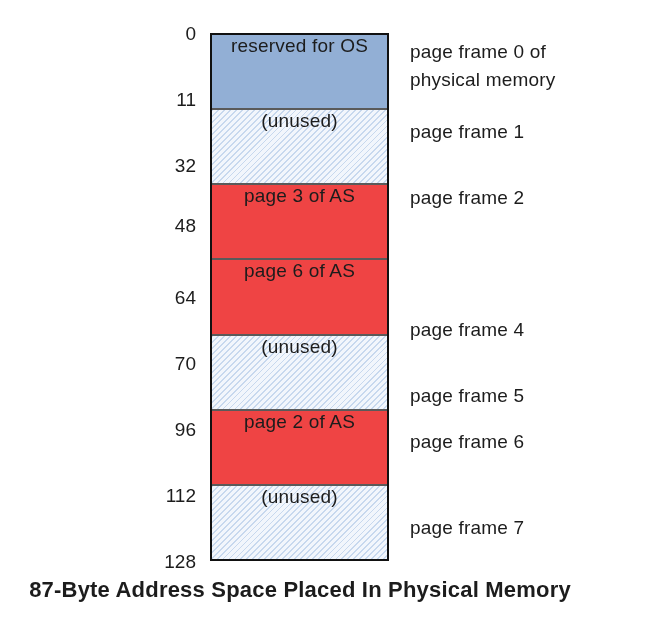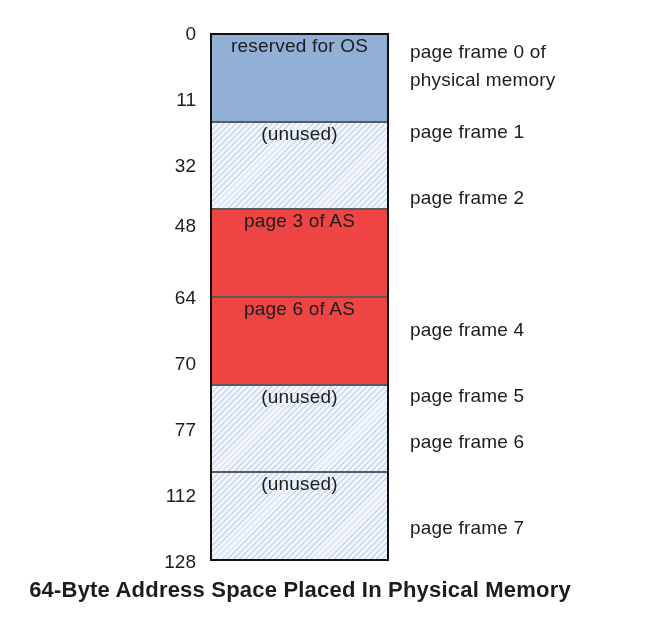--- a/index.html
+++ b/index.html
@@ -52,39 +52,42 @@
 <body>
 
 <div class="page">
 
   <div class="addr" style="top:33px">0</div>
   <div class="addr" style="top:99px">11</div>
   <div class="addr" style="top:165px">32</div>
   <div class="addr" style="top:225px">48</div>
   <div class="addr" style="top:297px">64</div>
   <div class="addr" style="top:363px">70</div>
-  <div class="addr" style="top:429px">77</div>
+  <div class="addr" style="top:429px">96</div>
   <div class="addr" style="top:495px">112</div>
   <div class="addr" style="top:561px">128</div>
 
   <div class="memory-box">
     <div class="section os">
         <span>reserved for OS</span>
       </div>
     <div class="section hatched">
         <span>(unused)</span>
       </div>
     <div class="section plain">
         <span>page 3 of AS</span>
       </div>
     <div class="section plain">
         <span>page 6 of AS</span>
       </div>
     <div class="section hatched">
         <span>(unused)</span>
+      </div>
+    <div class="section plain">
+        <span>page 2 of AS</span>
       </div>
     <div class="section hatched">
         <span>(unused)</span>
       </div>
   </div>
 
   <div class="frame-label" style="top:66px">
     <span>page frame 0 of</span>
     <span>physical memory</span>
   </div>
@@ -106,14 +109,14 @@
   </div>
   <div class="frame-label" style="top:442px">
     <span>page frame 6</span>
     <span></span>
   </div>
   <div class="frame-label" style="top:528px">
     <span>page frame 7</span>
     <span></span>
   </div>
 
-  <div class="caption">64-Byte Address Space Placed In Physical Memory</div>
+  <div class="caption">87-Byte Address Space Placed In Physical Memory</div>
 </div>
 
 </body></html>

